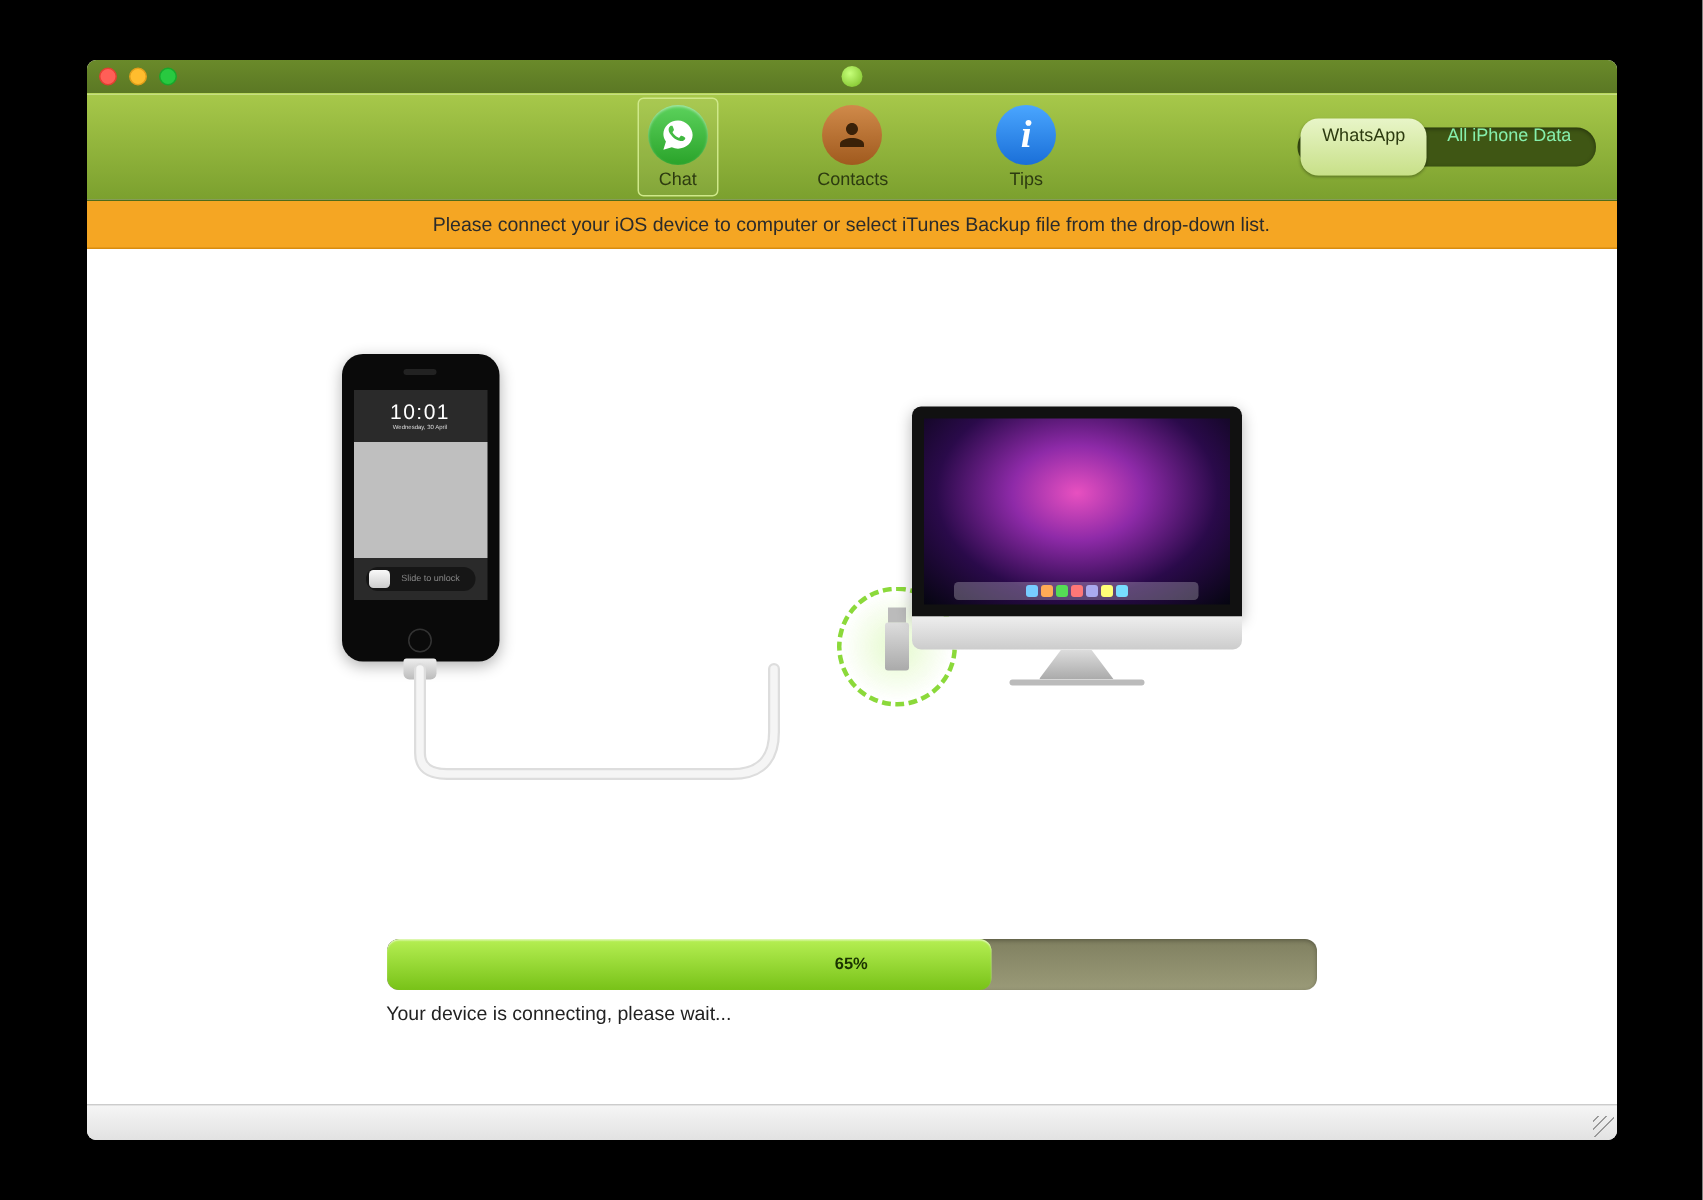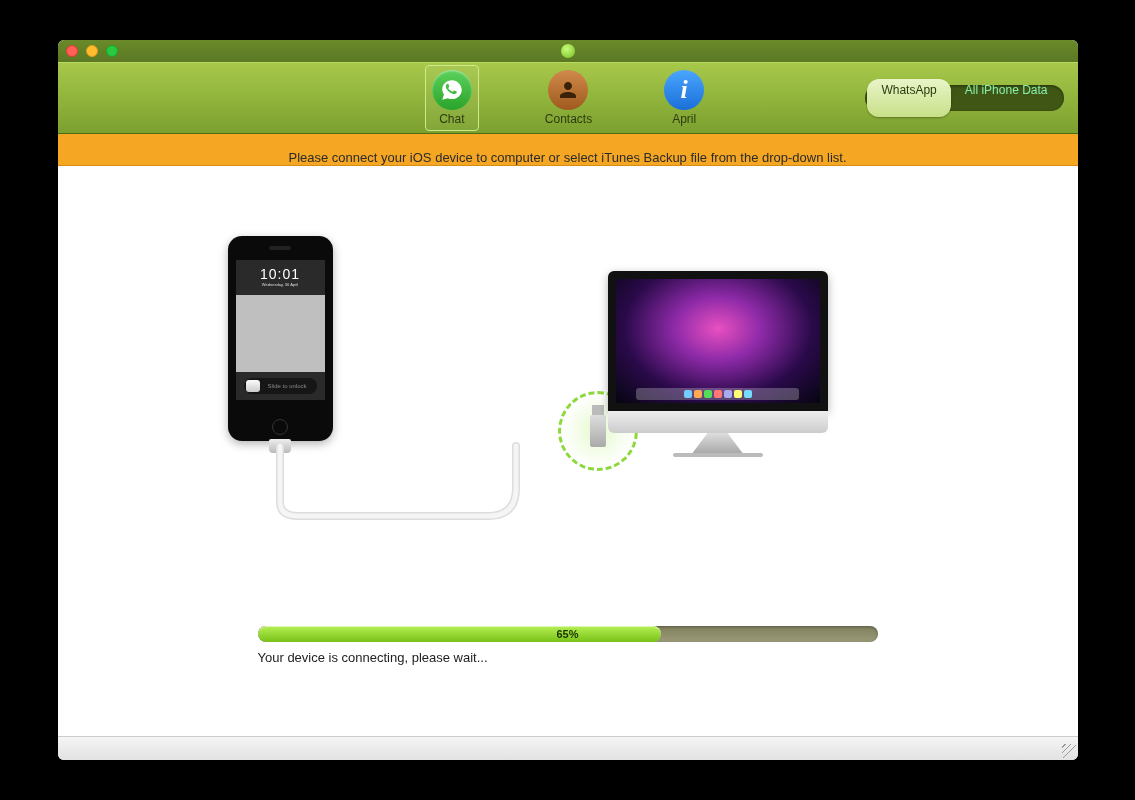--- a/index.html
+++ b/index.html
@@ -78,21 +78,21 @@
       padding: 2px;
     }
     .mode-opt {
       padding: 0 14px; height: 38px; line-height: 22px;
       font-size: 12px; border-radius: 12px; cursor: pointer;
     }
     .mode-opt.sel { background: linear-gradient(#e8f5c8, #c8e088); color: #2d3b10; box-shadow: 0 1px 2px rgba(0,0,0,0.3); }
     .mode-opt.unsel { color: #86efac; }
     .instruction-bar {
       height: 32px; background: #f5a623;
-      display: flex; align-items: flex-end; justify-content: center;
+      display: flex; align-items: center; justify-content: center;
       color: #2b2b2b; font-size: 13px;
       border-bottom: 1px solid #d88c10;
     }
     .content {
       flex: 1; background: #fff; position: relative; padding: 30px 40px;
     }
     .illustration {
       width: 760px; height: 320px; margin: 40px auto 0; position: relative;
     }
     
@@ -149,21 +149,21 @@
     }
     .dock { position: absolute; bottom: 3px; left: 10%; right: 10%; height: 12px; background: rgba(255,255,255,0.25); border-radius: 3px; display: flex; gap: 2px; padding: 2px; justify-content: center; }
     .dock i { width: 8px; height: 8px; border-radius: 2px; background: #7cf; }
     .dock i:nth-child(2){background:#fa5;} .dock i:nth-child(3){background:#5d5;} .dock i:nth-child(4){background:#f77;} .dock i:nth-child(5){background:#aae;} .dock i:nth-child(6){background:#ff7;} .dock i:nth-child(7){background:#7df;}
     .imac-chin { width: 220px; height: 22px; background: linear-gradient(#eee,#ccc); border-radius: 0 0 6px 6px; display: flex; align-items: center; justify-content: center; font-size: 11px; color: #333; }
     .imac-stand { width: 50px; height: 20px; background: linear-gradient(#ddd,#aaa); margin: 0 auto; clip-path: polygon(30% 0, 70% 0, 100% 100%, 0 100%); }
     .imac-foot { width: 90px; height: 4px; background: #bbb; border-radius: 2px; margin: 0 auto; }
     
     .progress-wrap { width: 620px; margin: 70px auto 0; }
     .progress-bar {
-      height: 16px; border-radius: 8px;
+      height: 34px; border-radius: 8px;
       background: linear-gradient(#808060, #9a9a78);
       box-shadow: inset 0 1px 3px rgba(0,0,0,0.3);
       position: relative; overflow: hidden;
     }
     .progress-fill {
       height: 100%; border-radius: 8px;
       background: linear-gradient(#b6ef53, #78c218);
       box-shadow: inset 0 1px 1px rgba(255,255,255,0.6);
       position: relative;
     }
@@ -212,21 +212,21 @@
     <div class="tab">
       <div class="tab-icon icon-contacts">
         <svg viewBox="0 0 24 24">
             <path fill="#3a2108" d="M12 12c2.2 0 4-1.8 4-4s-1.8-4-4-4-4 1.8-4 4 1.8 4 4 4zm0 2c-2.7 0-8 1.3-8 4v2h16v-2c0-2.7-5.3-4-8-4z"></path>
           </svg>
       </div>
       <span>Contacts</span>
     </div>
     <div class="tab">
       <div class="tab-icon icon-tips">i</div>
-      <span>April</span>
+      <span>Tips</span>
     </div>
 
     <div class="mode-switch">
       <div class="mode-opt sel">WhatsApp</div>
       <div class="mode-opt unsel">All iPhone Data</div>
     </div>
   </div>
 
   <div class="instruction-bar">
     <span>Please connect your iOS device to computer or select iTunes Backup file from the drop-down list.</span>

